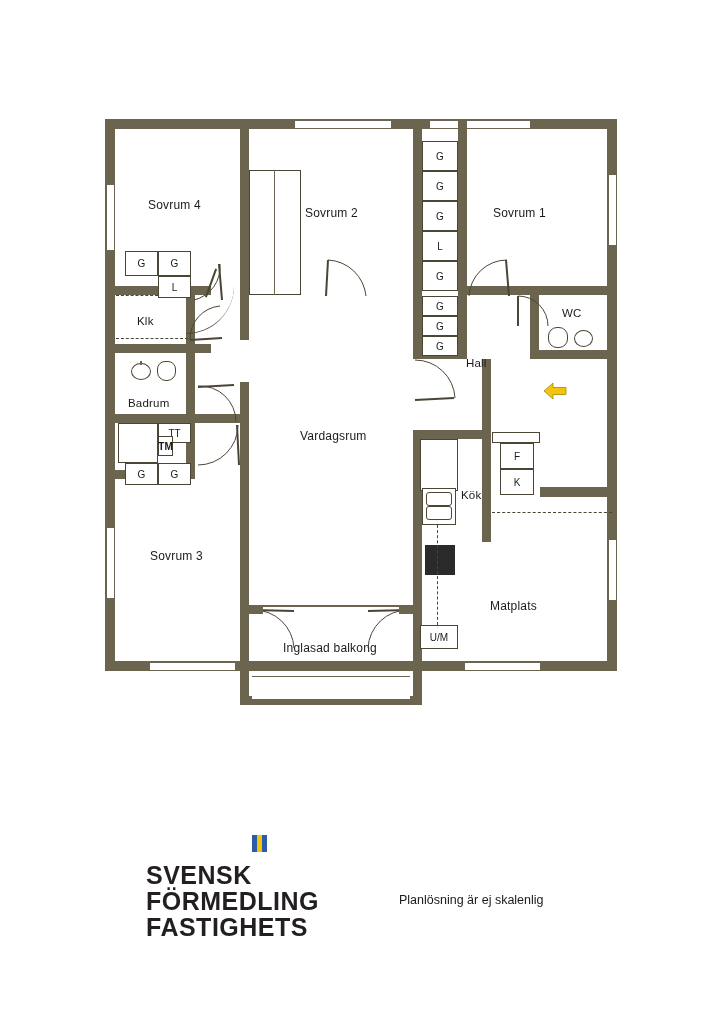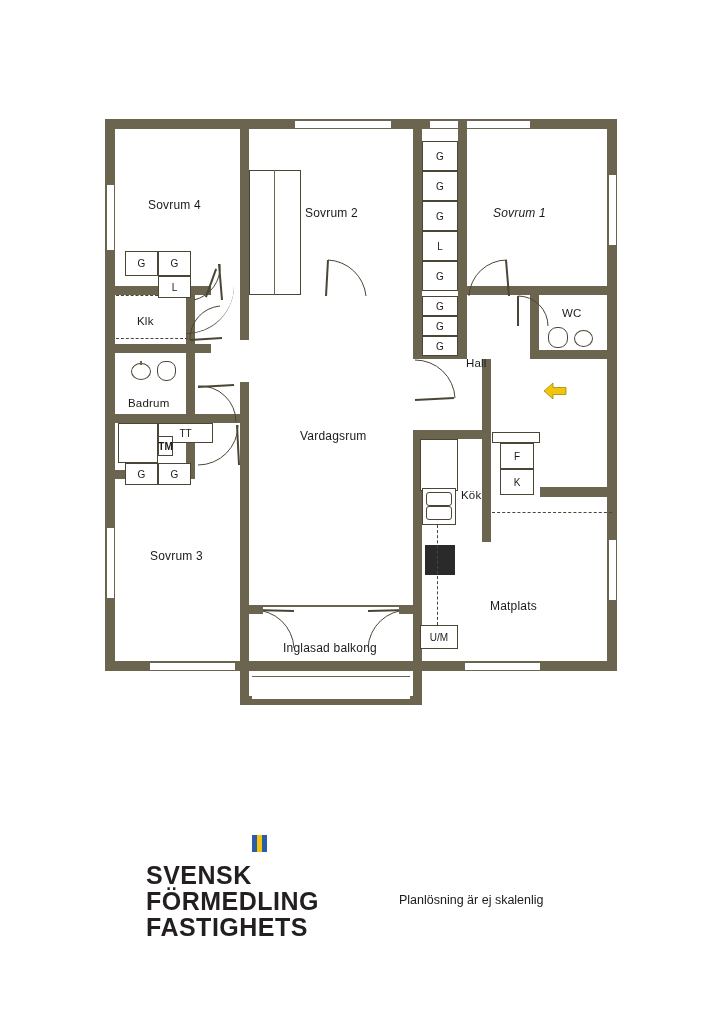--- a/index.html
+++ b/index.html
@@ -211,21 +211,21 @@
   <div class="cab" style="left:158px; top:276px; width:33px; height:22px;">L</div>
   <div class="dashed-h" style="left:116px; top:295px; width:42px;"></div>
   <div class="label" style="left:137px; top:315px;">Klk</div>
   <div class="dashed-h" style="left:116px; top:338px; width:72px;"></div>
 
   <div class="sink-oval" style="left:131px; top:363px; width:20px; height:17px;"></div>
   <div class="thin" style="left:140px; top:361px; width:2px; height:4px;"></div>
   <div class="rrect" style="left:157px; top:361px; width:19px; height:20px; border-radius:8px 8px 9px 9px;"></div>
   <div class="label" style="left:128px; top:397px;">Badrum</div>
   <div class="cab-nb" style="left:118px; top:423px; width:40px; height:40px;"></div>
-  <div class="cab" style="left:158px; top:423px; width:55px; height:20px;text-align:center;">TT</div>
+  <div class="cab" style="left:158px; top:423px; width:33px; height:20px;text-align:center;">TT</div>
   <div class="cab" style="left:158px; top:436px; width:15px; height:20px;font-weight:bold;">TM</div>
   <div class="cab" style="left:125px; top:463px; width:33px; height:22px;">G</div>
   <div class="cab" style="left:158px; top:463px; width:33px; height:22px;">G</div>
 
   <div class="label room-label" style="left:150px; top:549px;">Sovrum 3</div>
 
   <div class="label room-label" style="left:305px; top:206px;">Sovrum 2</div>
   <div class="cab" style="left:254px; top:196px; width:24px; height:25px; border:none;">G</div>
   <div class="cab-nb" style="left:249px; top:170px; width:52px; height:125px; border-width:1px;"></div>
   <div class="thin" style="left:274px; top:170px; width:1px; height:125px;"></div>
@@ -234,21 +234,21 @@
 
   <div class="cab" style="left:422px; top:141px; width:36px; height:30px;">G</div>
   <div class="cab" style="left:422px; top:171px; width:36px; height:30px;">G</div>
   <div class="cab" style="left:422px; top:201px; width:36px; height:30px;">G</div>
   <div class="cab" style="left:422px; top:231px; width:36px; height:30px;">L</div>
   <div class="cab" style="left:422px; top:261px; width:36px; height:30px;">G</div>
   <div class="cab" style="left:422px; top:296px; width:36px; height:20px;">G</div>
   <div class="cab" style="left:422px; top:316px; width:36px; height:20px;">G</div>
   <div class="cab" style="left:422px; top:336px; width:36px; height:20px;">G</div>
 
-  <div class="label room-label" style="left:493px; top:206px;font-style:italic;">Sovrum 1</div>
+  <div class="label room-label" style="left:493px; top:206px;">Sovrum 1</div>
 
   <div class="label" style="left:562px; top:307px;">WC</div>
   <div class="rrect" style="left:548px; top:327px; width:20px; height:21px; border-radius:9px;"></div>
   <div class="sink-oval" style="left:574px; top:330px; width:19px; height:17px;"></div>
 
   <div class="label" style="left:466px; top:357px;">Hall</div>
 
   <div class="arrow">
     <svg width="24" height="22" viewBox="0 0 24 22">
       <polygon points="1,11 10,3 10,7.5 23,7.5 23,14.5 10,14.5 10,19" fill="#f2c40e" stroke="#a08c06" stroke-width="0.8"></polygon>

